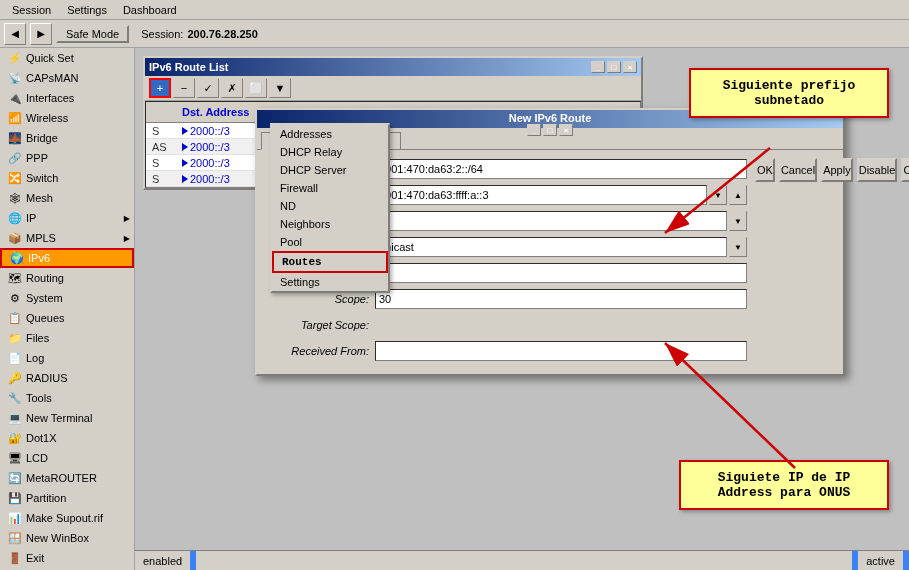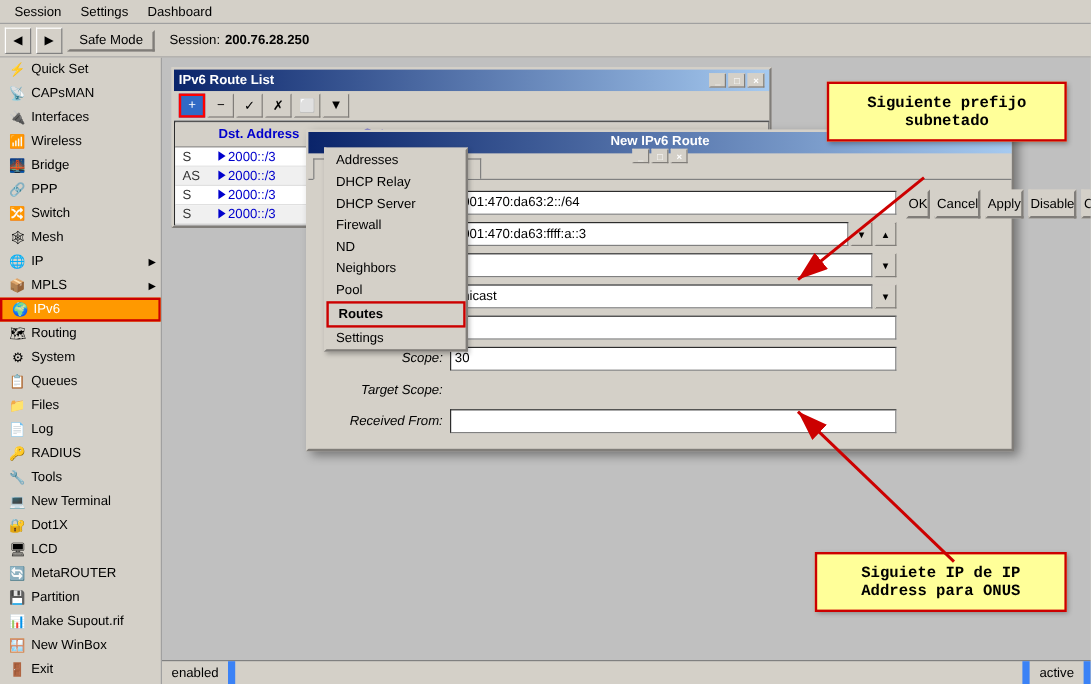--- a/index.html
+++ b/index.html
@@ -575,21 +575,21 @@
     </div>
 
     <div class="submenu">
       <div class="submenu-item">Addresses</div>
       <div class="submenu-item">DHCP Relay</div>
       <div class="submenu-item">DHCP Server</div>
       <div class="submenu-item">Firewall</div>
       <div class="submenu-item">ND</div>
       <div class="submenu-item">Neighbors</div>
       <div class="submenu-item">Pool</div>
-      <div class="submenu-item highlighted" style="background:#d4d0c8; color:black; border: 2px solid #cc0000; font-weight:bold;">Routes</div>
+      <div class="submenu-item highlighted" style="background:#d4d0c8; color:black; border: 2px solid #cc0000; font-weight:bold;font-family:Liberation Mono, monospace;">Routes</div>
       <div class="submenu-item">Settings</div>
     </div>
 
     <div class="new-route-dialog">
       <div class="dialog-titlebar">
         <span>New IPv6 Route</span>
         <div style="display:flex; gap:2px;">
           <div class="win-btn">_</div>
           <div class="win-btn">□</div>
           <div class="win-btn">×</div>

